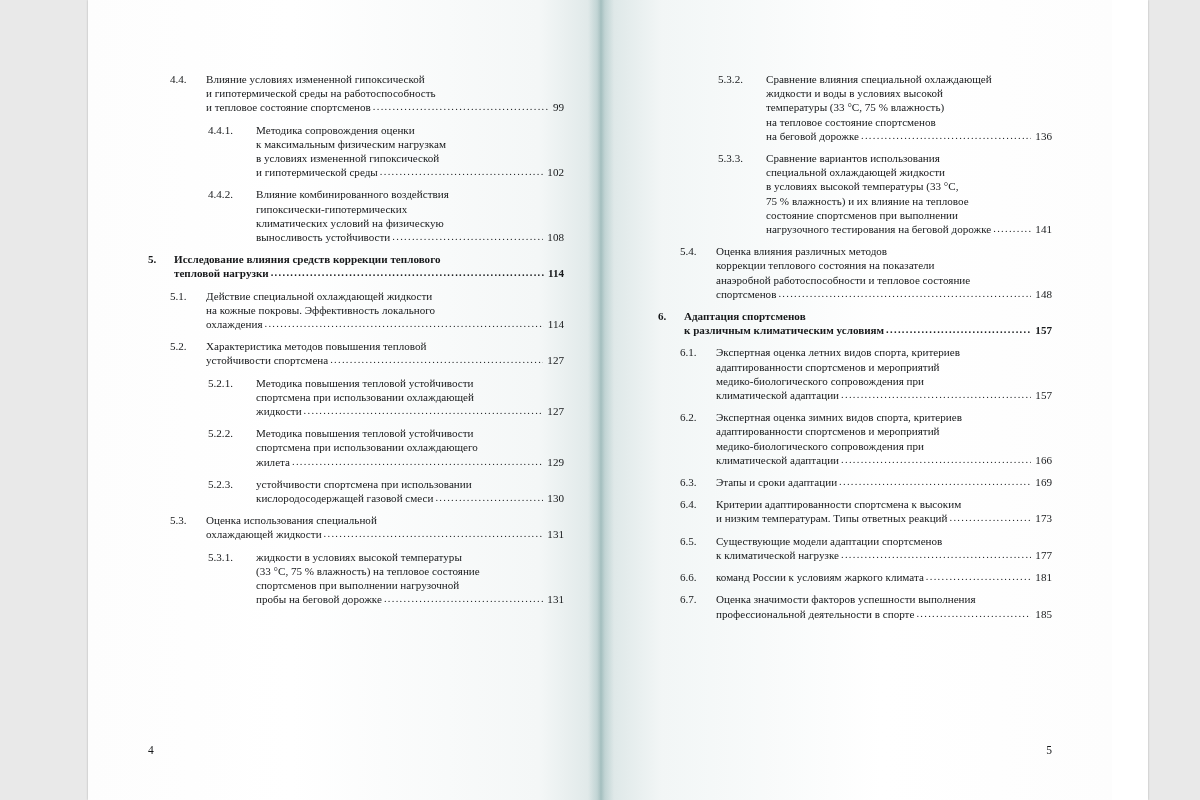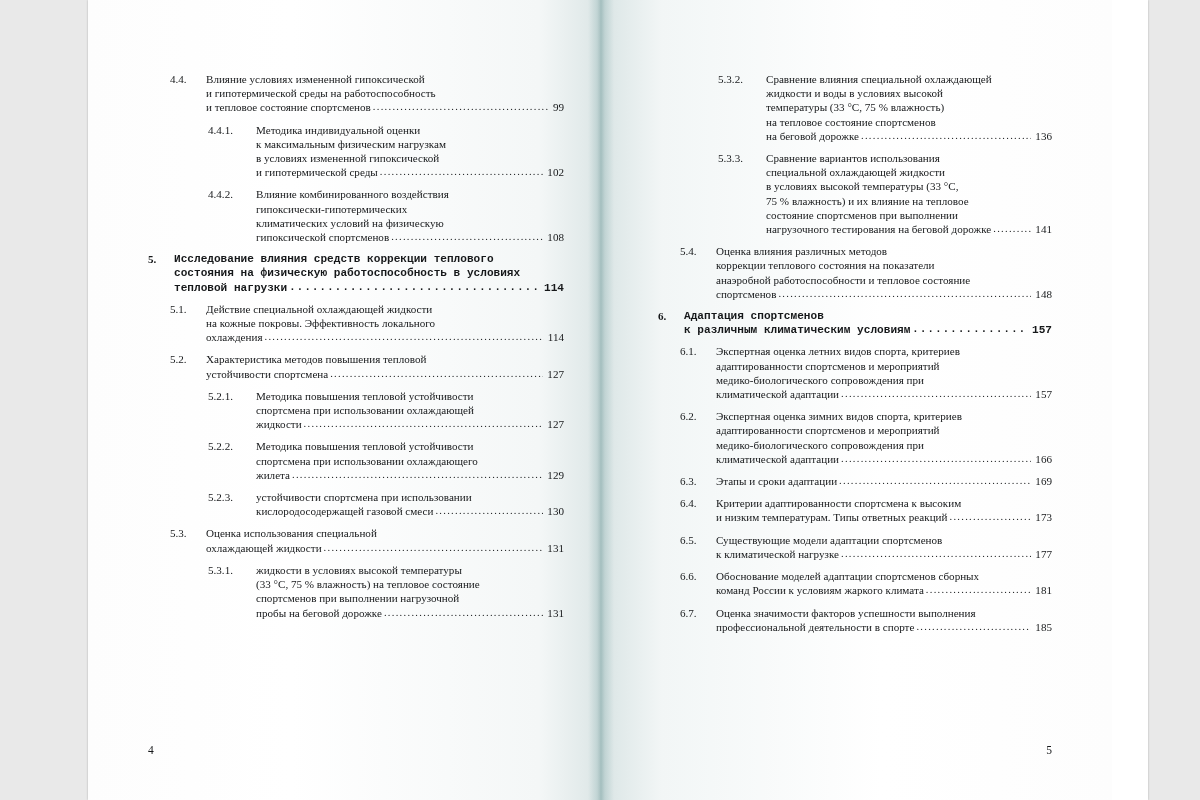--- a/index.html
+++ b/index.html
@@ -64,21 +64,21 @@
     flex: 0 0 auto;
     text-align: left;
     padding-right: 6px;
     white-space: nowrap;
   }
   .body-txt {
     flex: 1 1 auto;
     min-width: 0;
   }
   .lvl1 > .num { width: 20px; font-weight: bold; }
-  .lvl1 .body-txt { font-weight: bold; font-family: Liberation Mono, monospace; }
+  .lvl1 .body-txt { font-weight: bold; }
   .lvl2 { padding-left: 22px; }
   .lvl2 > .num { width: 30px; }
   .lvl3 { padding-left: 60px; }
   .lvl3 > .num { width: 42px; }
   .ln {
     display: block;
     white-space: nowrap;
   }
   .last {
     display: flex;
@@ -127,48 +127,47 @@
             <div class="last">
               <span class="txt">и тепловое состояние спортсменов</span>
               <span class="dots">........................................................................................................................................................................................................</span>
               <span class="pg">99</span>
             </div>
           </div>
         </div>
         <div class="entry lvl3">
           <div class="num">4.4.1.</div>
           <div class="body-txt">
-            <span class="ln">Методика индивидуальной оценки</span>
+            <span class="ln">Методика сопровождения оценки</span>
             <span class="ln">к максимальным физическим нагрузкам</span>
             <span class="ln">в условиях измененной гипоксической</span>
             <div class="last">
               <span class="txt">и гипотермической среды</span>
               <span class="dots">........................................................................................................................................................................................................</span>
               <span class="pg">102</span>
             </div>
           </div>
         </div>
         <div class="entry lvl3">
           <div class="num">4.4.2.</div>
           <div class="body-txt">
             <span class="ln">Влияние комбинированного воздействия</span>
             <span class="ln">гипоксически-гипотермических</span>
             <span class="ln">климатических условий на физическую</span>
             <div class="last">
-              <span class="txt">гипоксической спортсменов</span>
+              <span class="txt">выносливость устойчивости</span>
               <span class="dots">........................................................................................................................................................................................................</span>
               <span class="pg">108</span>
             </div>
           </div>
         </div>
         <div class="entry lvl1">
           <div class="num">5.</div>
           <div class="body-txt">
             <span class="ln">Исследование влияния средств коррекции теплового</span>
-            <span class="ln">состояния на физическую работоспособность в условиях</span>
             <div class="last">
               <span class="txt">тепловой нагрузки</span>
               <span class="dots">........................................................................................................................................................................................................</span>
               <span class="pg">114</span>
             </div>
           </div>
         </div>
         <div class="entry lvl2">
           <div class="num">5.1.</div>
           <div class="body-txt">
@@ -364,21 +363,20 @@
             <div class="last">
               <span class="txt">к климатической нагрузке</span>
               <span class="dots">........................................................................................................................................................................................................</span>
               <span class="pg">177</span>
             </div>
           </div>
         </div>
         <div class="entry lvl2">
           <div class="num">6.6.</div>
           <div class="body-txt">
-            <span class="ln">Обоснование моделей адаптации спортсменов сборных</span>
             <div class="last">
               <span class="txt">команд России к условиям жаркого климата</span>
               <span class="dots">........................................................................................................................................................................................................</span>
               <span class="pg">181</span>
             </div>
           </div>
         </div>
         <div class="entry lvl2">
           <div class="num">6.7.</div>
           <div class="body-txt">

